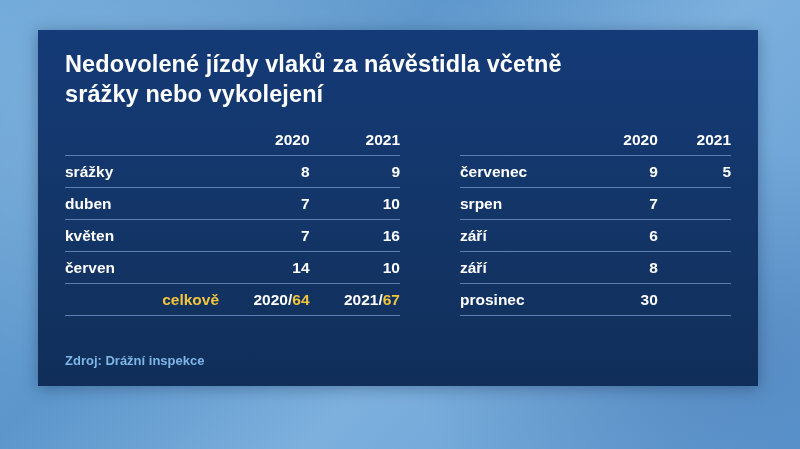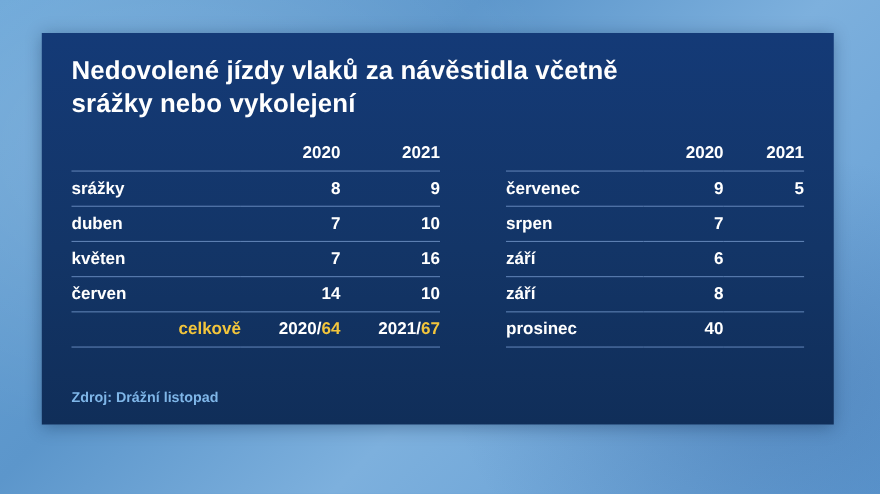--- a/index.html
+++ b/index.html
@@ -213,25 +213,25 @@
               <td class="v1">6</td>
               <td class="v2"></td>
             </tr>
             <tr>
               <td class="month">září</td>
               <td class="v1">8</td>
               <td class="v2"></td>
             </tr>
             <tr>
               <td class="month">prosinec</td>
-              <td class="v1">40</td>
+              <td class="v1">30</td>
               <td class="v2"></td>
             </tr>
           </tbody>
         </table>
       </div>
 
     </div>
 
-    <div id="source">Zdroj: Drážní listopad</div>
+    <div id="source">Zdroj: Drážní inspekce</div>
 
   </div>
 </div>
 
 </body></html>

